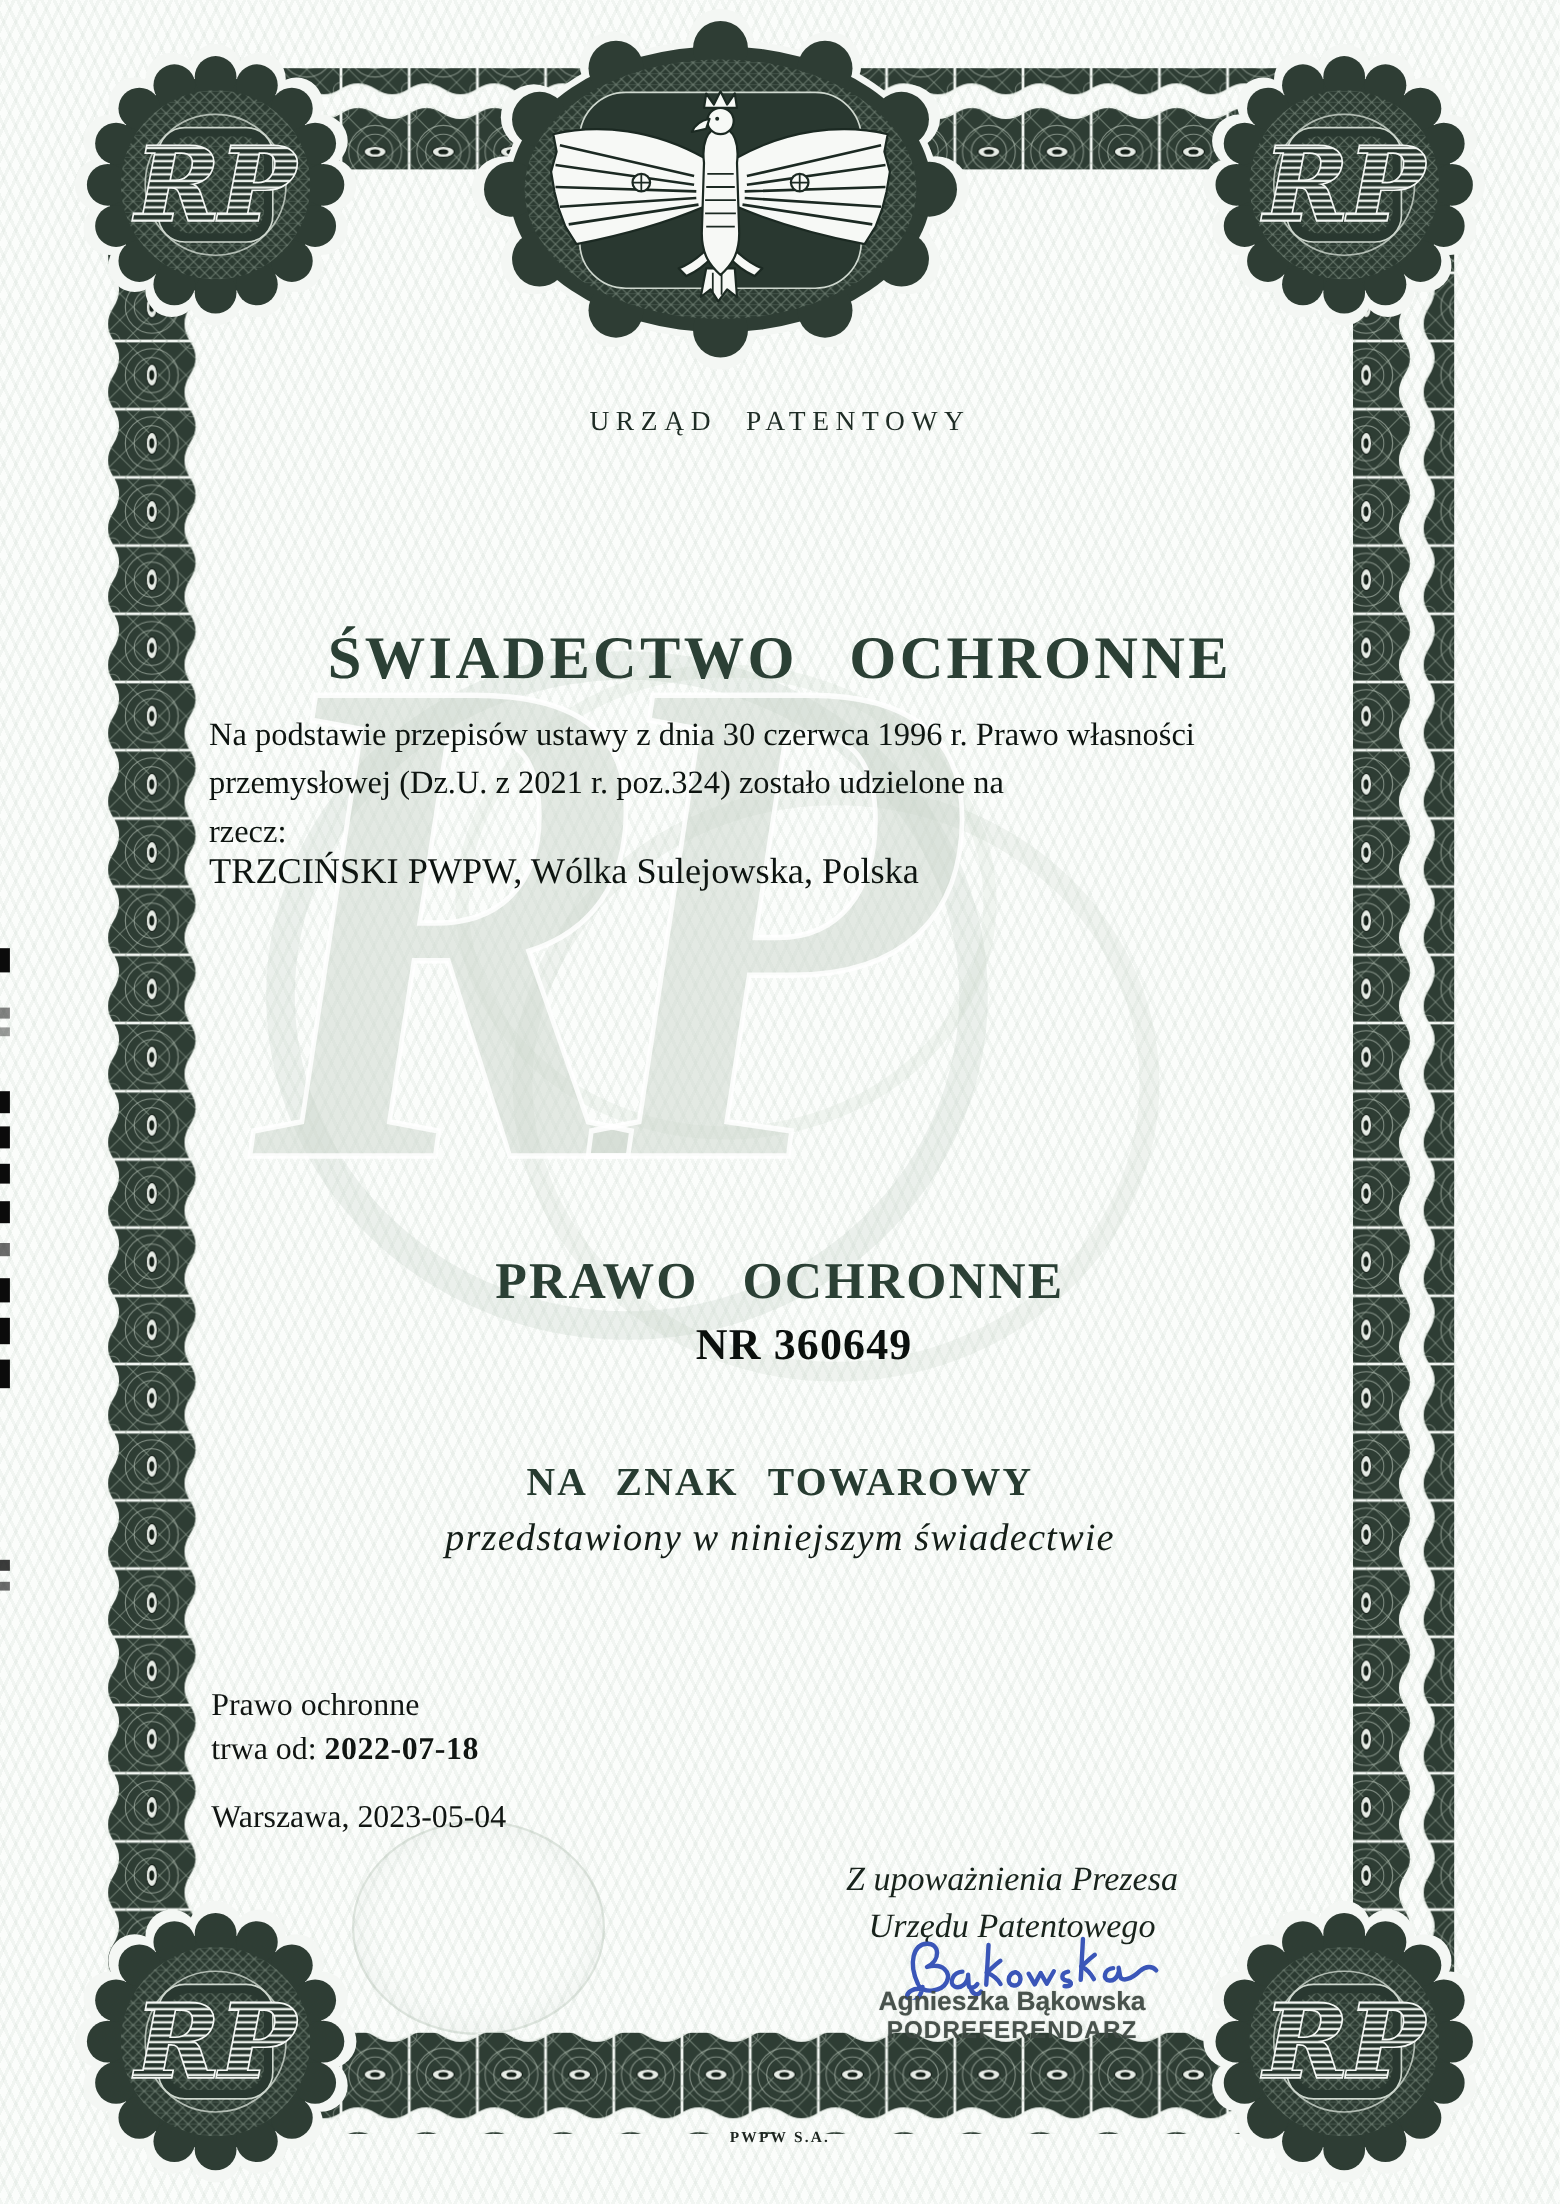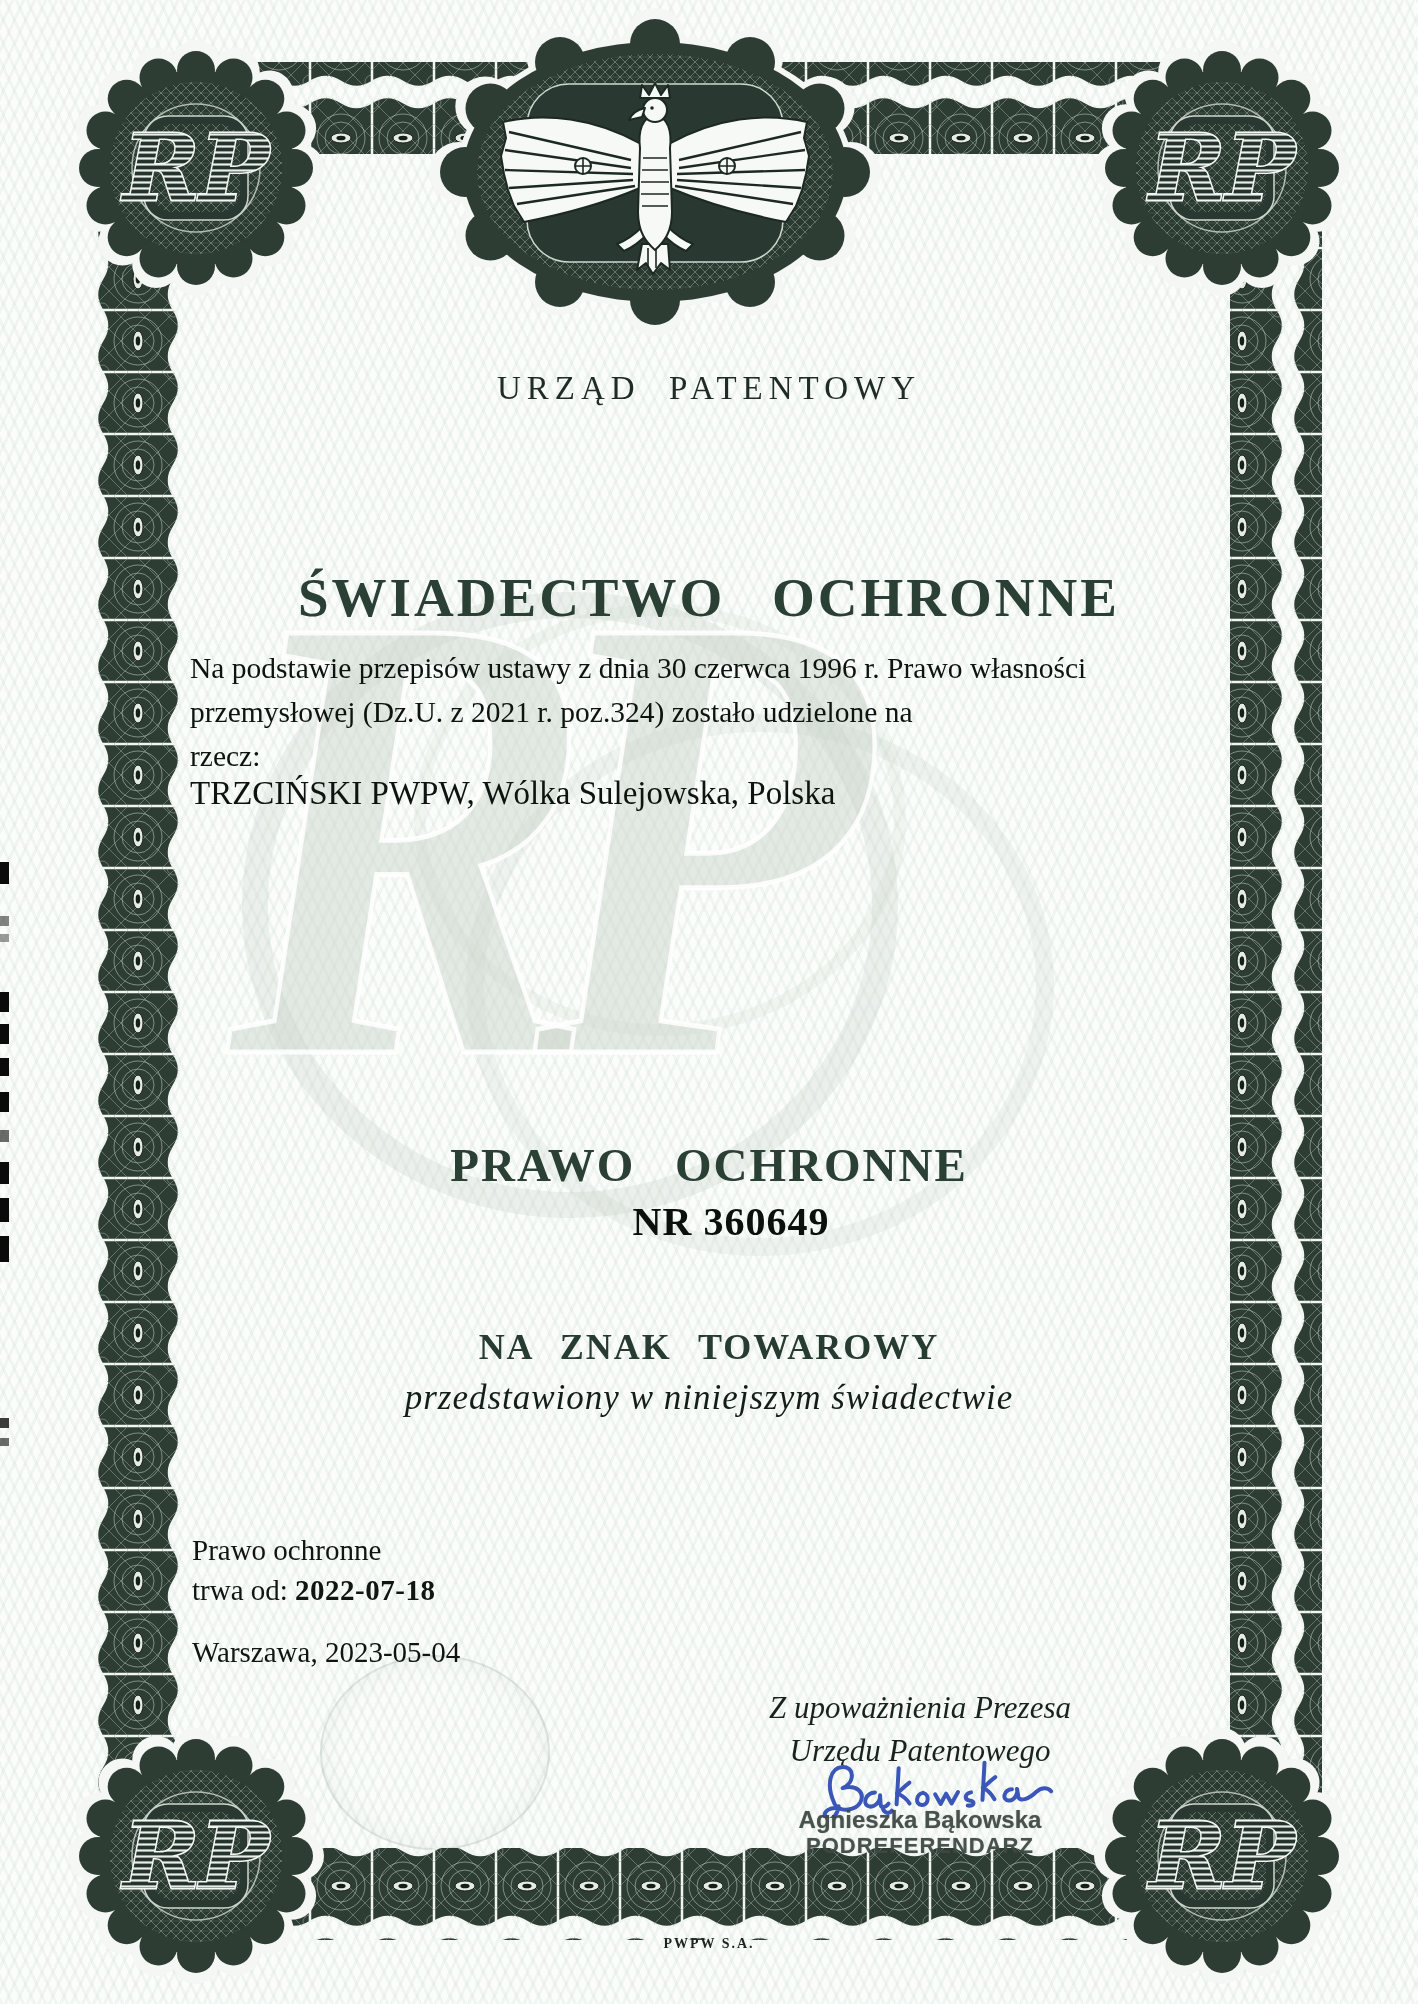--- a/index.html
+++ b/index.html
@@ -24,21 +24,21 @@
     -webkit-text-stroke:5px rgba(255,255,255,.85);
     transform:scaleX(.86);transform-origin:left top;
     user-select:none;white-space:nowrap;
   }
   .seal{
     top:1655px;left:320px;width:230px;height:195px;z-index:1;border-radius:50%;
     box-shadow:inset 0 0 0 2px rgba(168,184,170,.30), inset 0 0 28px rgba(168,184,170,.18);
   }
 
   
-  .issuer{top:370px;font-size:33px;letter-spacing:6px;word-spacing:14px;color:#1e2c25;z-index:3;}
+  .issuer{top:370px;font-size:25px;letter-spacing:6px;word-spacing:14px;color:#1e2c25;z-index:3;}
   .issuer .l2{margin-top:28px;}
   .doc-title{top:566px;font-size:55px;font-weight:bold;letter-spacing:3px;word-spacing:30px;color:#2b4035;z-index:3;}
   .intro{top:646px;left:190px;width:900px;font-size:29.5px;line-height:44px;z-index:3;color:#0d1410;}
   .holder{top:775px;left:190px;font-size:33px;z-index:3;color:#0d1410;}
   .grant-title{top:1138px;font-size:47px;font-weight:bold;letter-spacing:2px;word-spacing:26px;color:#2b4035;z-index:3;}
   .grant-number{top:1198px;font-size:40px;font-weight:bold;color:#0b100d;z-index:3;letter-spacing:1px;padding-left:44px;}
   .subject-title{top:1326px;font-size:36px;font-weight:bold;letter-spacing:2px;word-spacing:16px;color:#273c31;z-index:3;}
   .subject-sub{top:1378px;font-size:35px;font-style:italic;color:#141e18;z-index:3;letter-spacing:1px;}
   .validity{top:1530px;left:192px;font-size:29px;line-height:40px;z-index:3;}
   .validity b{letter-spacing:.5px;}

